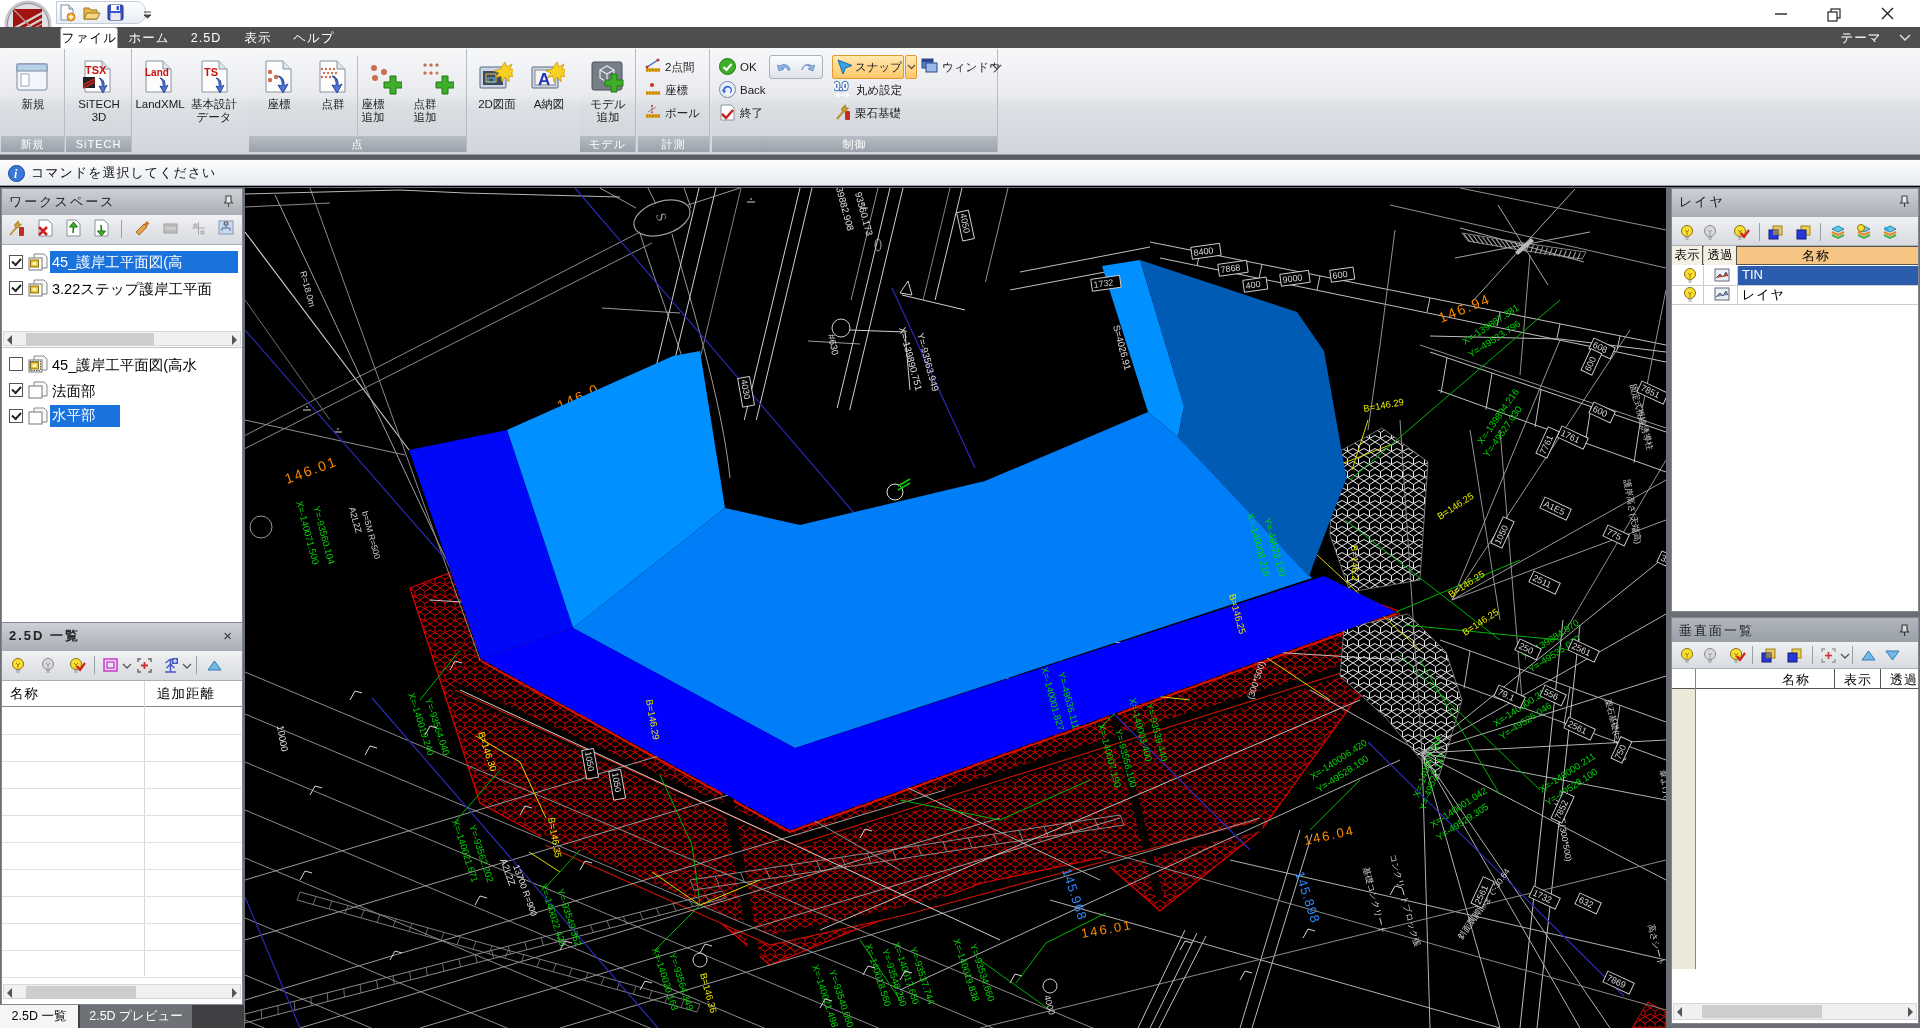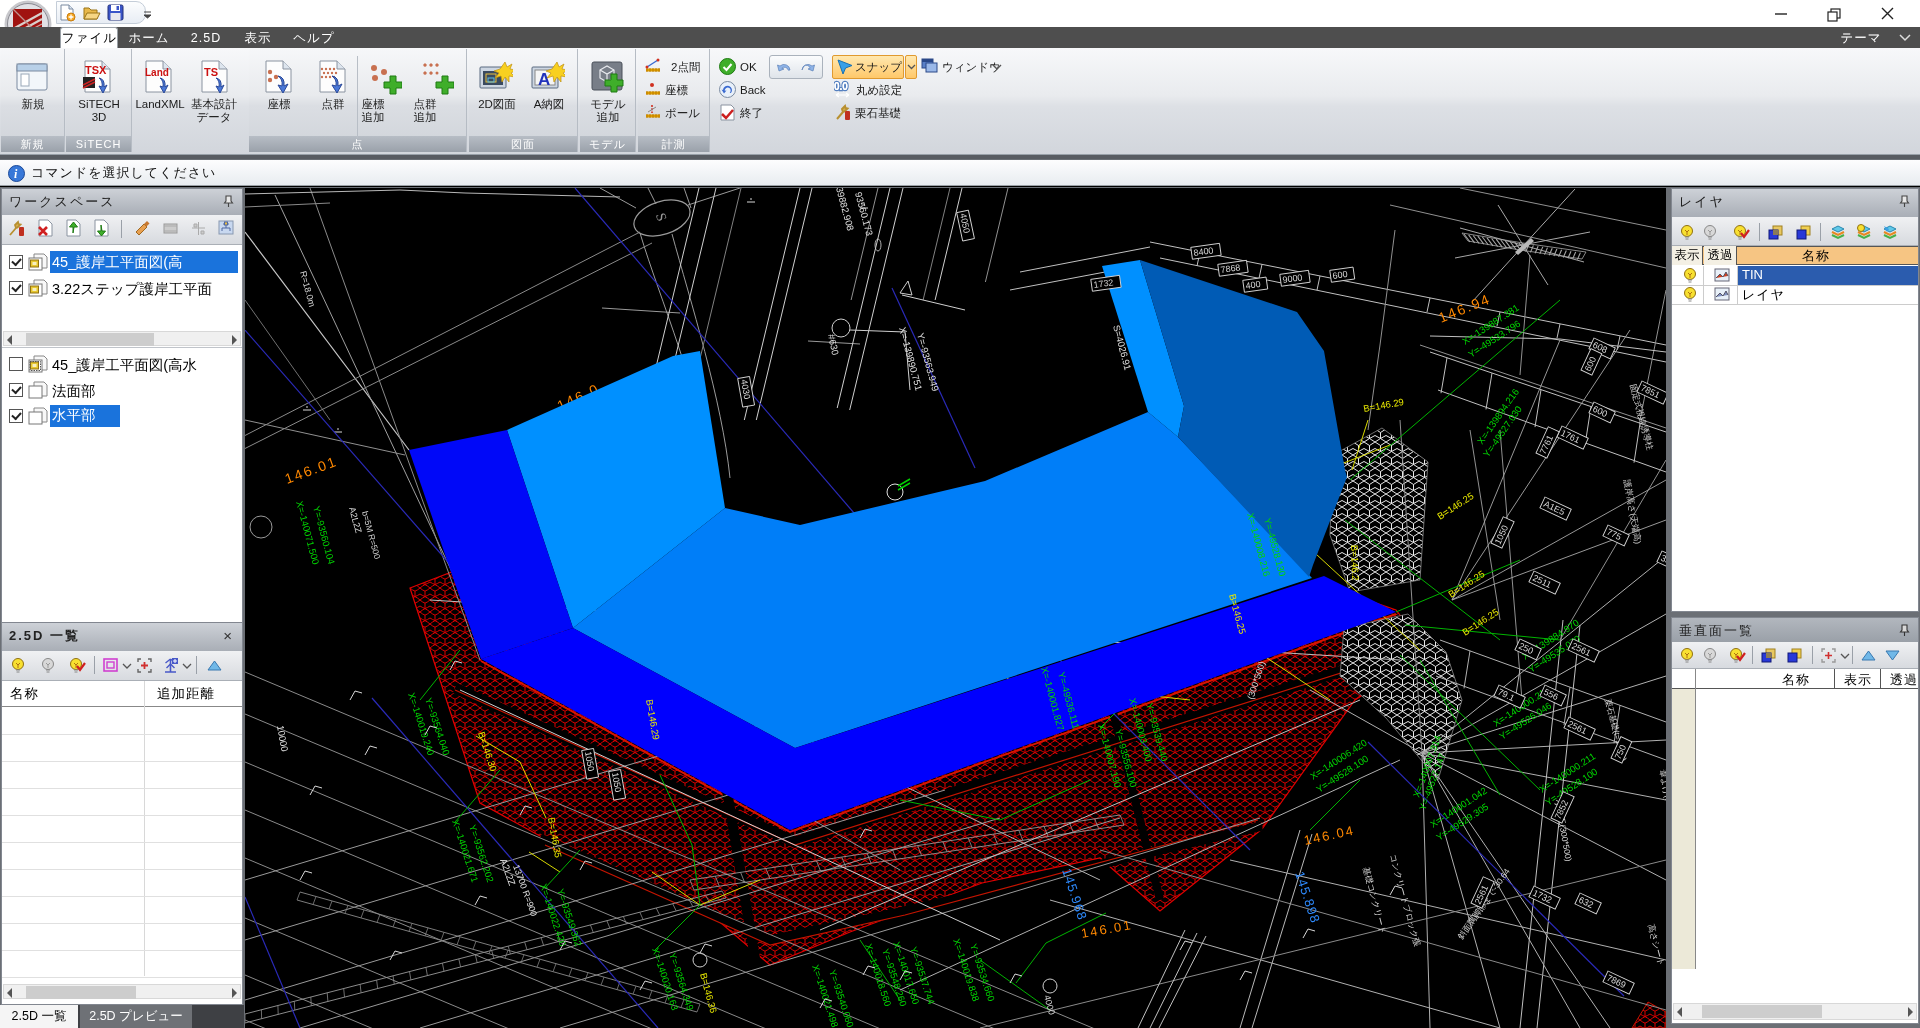--- a/index.html
+++ b/index.html
@@ -78,28 +78,28 @@
 <div id="ribbon" class="abs"></div>
 <div class="rgroup" style="left:1px;width:64px">
       <div class="rglabel">新規</div>
     </div>
 <div class="rgroup" style="left:66px;width:66px">
       <div class="rglabel">SiTECH 3D</div>
     </div>
 <div class="rgroup" style="left:249px;width:218px">
       <div class="rglabel">点</div>
     </div>
-<div class="rgroup" style="left:469px;width:109px">
-      <div class="rglabel">図面</div>
-    </div>
 <div class="rgroup" style="left:580px;width:56px">
       <div class="rglabel">モデル</div>
     </div>
 <div class="rgroup" style="left:638px;width:72px">
       <div class="rglabel">計測</div>
+    </div>
+<div class="rgroup" style="left:712px;width:286px">
+      <div class="rglabel">制御</div>
     </div>
 <div class="abs" style="left:1px;top:48px;width:500px;height:104px;pointer-events:none">
       <svg class="ricon" style="left:14px;top:12px" width="34" height="36">
         <rect x="2" y="4" width="30" height="26" rx="2" fill="#f2f6fa" stroke="#7a8aa0"></rect>
         <rect x="2" y="4" width="30" height="7" fill="#b8d0e8" stroke="#7a8aa0"></rect>
         <rect x="6" y="14" width="8" height="12" fill="#fff" stroke="#9aa8b8"></rect>
       </svg>
       <div class="rlabel" style="left:0px;width:64px">新規</div>
     </div>
 <div class="abs" style="left:66px;top:48px;width:500px;height:104px;pointer-events:none">
@@ -207,21 +207,21 @@
       </svg>
       <div class="rlabel" style="left:-6px;width:68px">モデル<br>追加</div>
     </div>
 <div class="abs" style="left:638px;top:48px;width:500px;height:104px;pointer-events:none">
       <div class="sbtn" style="left:7px;top:9px"><svg width="17" height="16">
           <path d="M1 12 h14" stroke="#e0a000" stroke-width="3"></path>
           <path d="M2 10 v4 M5 10 v4 M8 10 v4 M11 10 v4 M14 10 v4" stroke="#b07000" stroke-width="0.8"></path>
           <path d="M2 9 L13 2" stroke="#3a6ad0" stroke-width="1.4"></path>
           <circle cx="2" cy="9" r="1.5" fill="#d03020"></circle>
           <circle cx="13" cy="2" r="1.5" fill="#d03020"></circle>
-        </svg><span style="vertical-align:3px;margin-left:9px">2点間</span></div>
+        </svg><span style="vertical-align:3px;margin-left:3px">2点間</span></div>
       <div class="sbtn" style="left:7px;top:32px"><svg width="17" height="16">
           <path d="M1 12 h14" stroke="#e0a000" stroke-width="3"></path>
           <path d="M2 10 v4 M5 10 v4 M8 10 v4 M11 10 v4 M14 10 v4" stroke="#b07000" stroke-width="0.8"></path>
           <circle cx="7" cy="4" r="2" fill="#d03020"></circle>
         </svg><span style="vertical-align:3px;margin-left:3px">座標</span></div>
       <div class="sbtn" style="left:7px;top:55px"><svg width="17" height="16">
           <path d="M1 12 h14" stroke="#e0a000" stroke-width="3"></path>
           <path d="M2 10 v4 M5 10 v4 M8 10 v4 M11 10 v4 M14 10 v4" stroke="#b07000" stroke-width="0.8"></path>
           <path d="M7 1 v8" stroke="#d03020" stroke-width="1.6" stroke-dasharray="2 1.2"></path>
           <path d="M3 8 L11 3" stroke="#888" stroke-width="1"></path>

